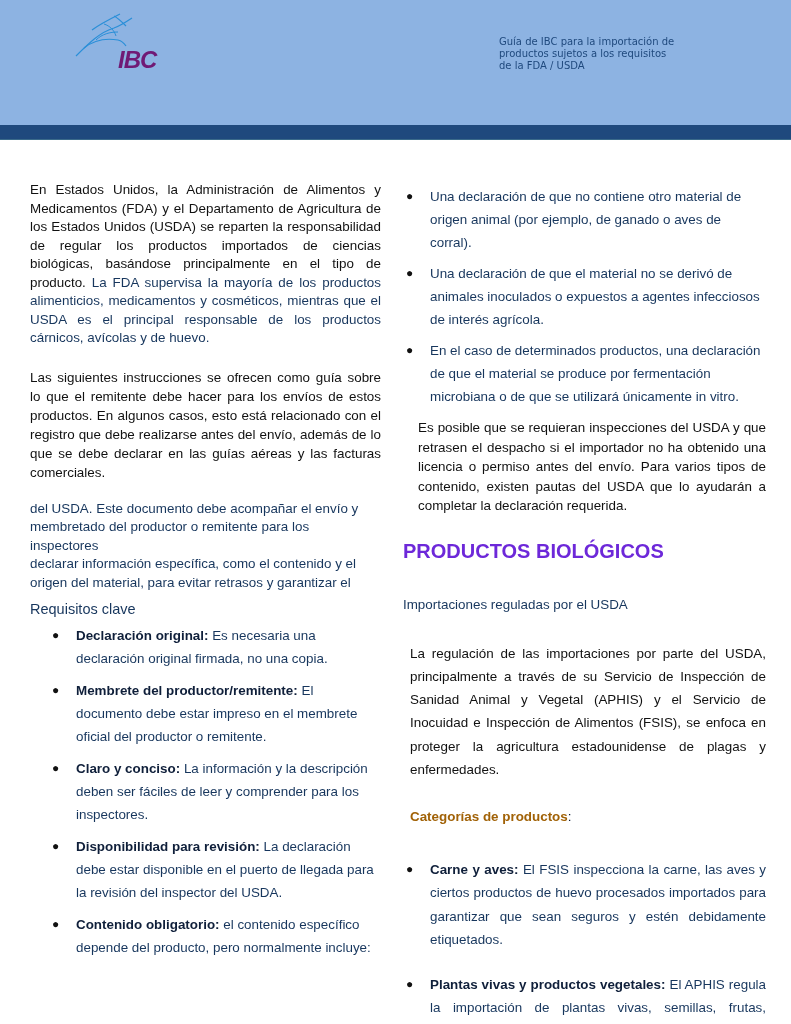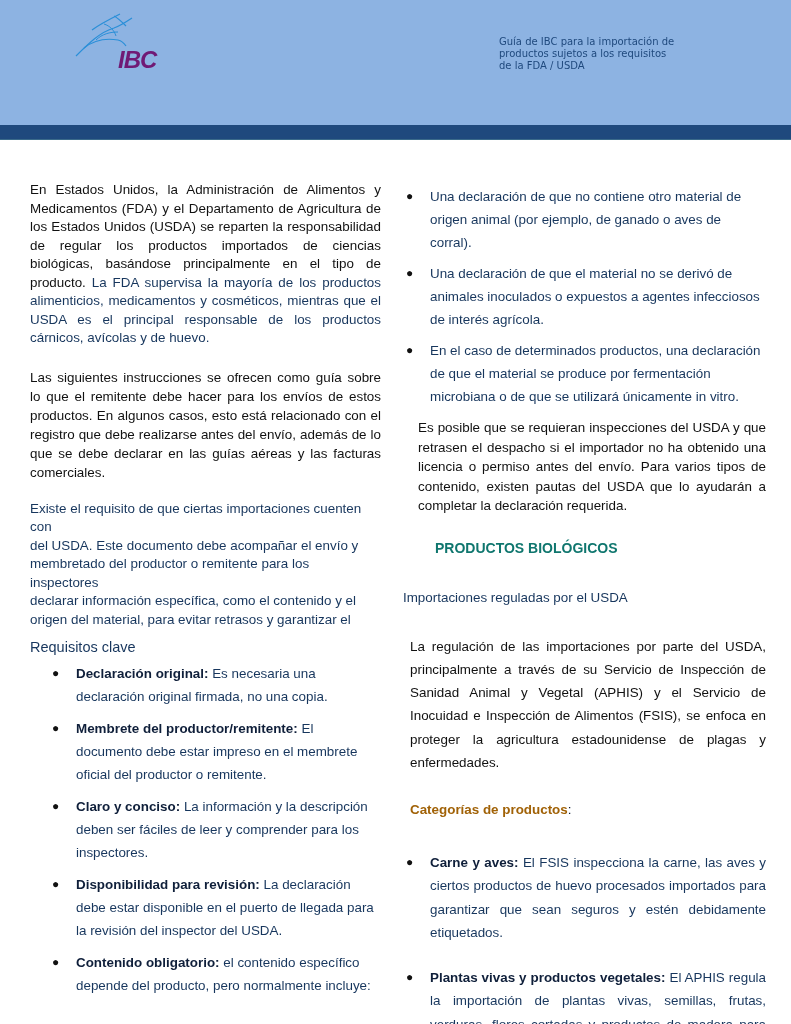--- a/index.html
+++ b/index.html
@@ -40,21 +40,21 @@
   li { position: relative; color: #17365d; line-height: 23px; }
   li .bullet {
     position: absolute; left: -24px; top: 0; font-size: 12px; color: #111;
   }
   li b { color: #0f1f3a; }
   .left ul { margin-left: 46px; margin-top: 7px; }
   .left li { margin-bottom: 9px; }
   .right ul.top-list { margin-left: 27px; }
   .right ul.top-list li { margin-bottom: 8px; }
   .r-para { margin-left: 15px; margin-top: 10px; line-height: 19.5px; color: #111; }
-  .section-title { margin-top: 24px; font-weight: bold; font-size: 14px; color: #0f766e; margin-left: 32px; }
+  .section-title { margin-top: 24px; font-weight: bold; font-size: 20px; color: #6d28d9; }
   .sub-usda { margin-top: 34px; color: #17365d; }
   .r-para2 { margin-left: 7px; margin-top: 30px; line-height: 23.3px; color: #111; }
   .cat-head { margin-left: 7px; margin-top: 28px; color: #0f1f3a; }
   .cat-head b { color: #a16207; }
   .cat-list { margin-left: 27px; margin-top: 34px; }
   .cat-list li { text-align: justify; line-height: 23.2px; margin-bottom: 22px; }
 </style>
 </head>
 <body>
 
@@ -73,21 +73,20 @@
     <div>productos sujetos a los requisitos</div>
     <div>de la FDA / USDA</div>
   </div>
 </div>
 <div class="stripe"></div>
 
 <div class="col left">
   <p class="just para1"><span>En Estados Unidos, la Administración de Alimentos y Medicamentos (FDA) y el Departamento de Agricultura de los Estados Unidos (USDA) se reparten la responsabilidad de regular los productos importados de ciencias biológicas, basándose principalmente en el tipo de producto.</span><span class="blue"> La FDA supervisa la mayoría de los productos alimenticios, medicamentos y cosméticos, mientras que el USDA es el principal responsable de los productos cárnicos, avícolas y de huevo.</span></p>
   <p class="just para2">Las siguientes instrucciones se ofrecen como guía sobre lo que el remitente debe hacer para los envíos de estos productos. En algunos casos, esto está relacionado con el registro que debe realizarse antes del envío, además de lo que se debe declarar en las guías aéreas y las facturas comerciales.</p>
   <div class="para3">
-    <div>Existe el requisito de que ciertas importaciones cuenten con</div>
     <div>del USDA. Este documento debe acompañar el envío y</div>
     <div>membretado del productor o remitente para los inspectores</div>
     <div>declarar información específica, como el contenido y el</div>
     <div>origen del material, para evitar retrasos y garantizar el</div>
   </div>
   <div class="subhead">Requisitos clave</div>
   <ul>
     <li><span class="bullet">●</span><b>Declaración original:</b><span> Es necesaria una declaración original firmada, no una copia.</span></li>
     <li><span class="bullet">●</span><b>Membrete del productor/remitente:</b><span> El documento debe estar impreso en el membrete oficial del productor o remitente.</span></li>
     <li><span class="bullet">●</span><b>Claro y conciso:</b><span> La información y la descripción deben ser fáciles de leer y comprender para los inspectores.</span></li>

